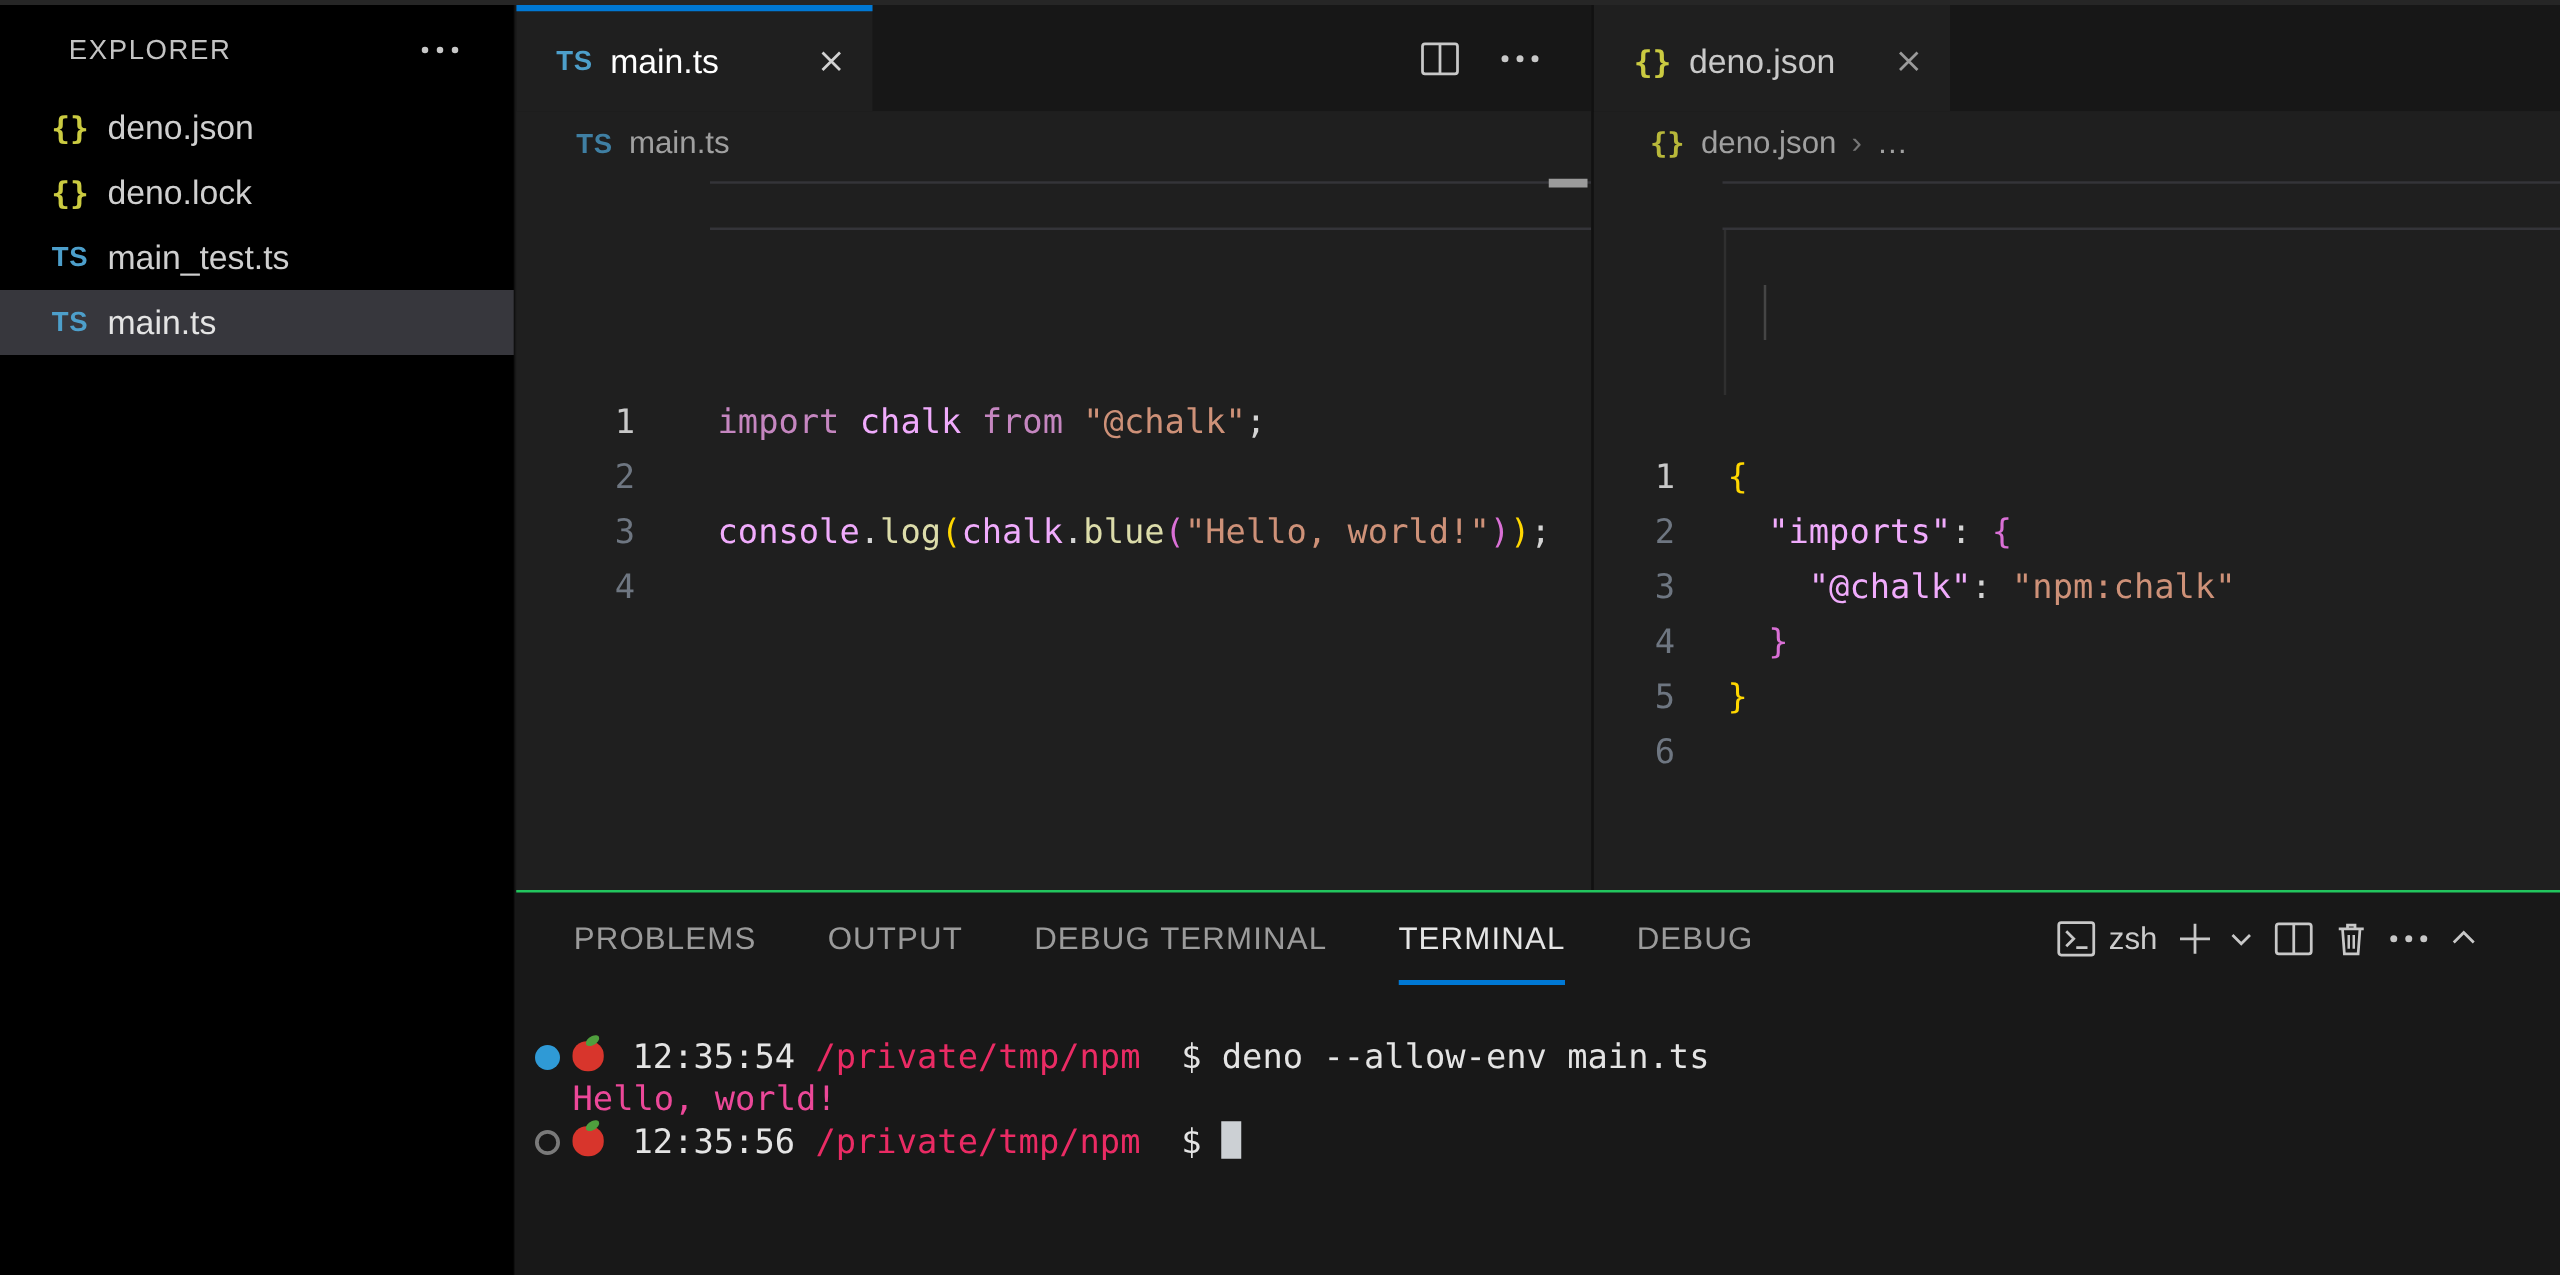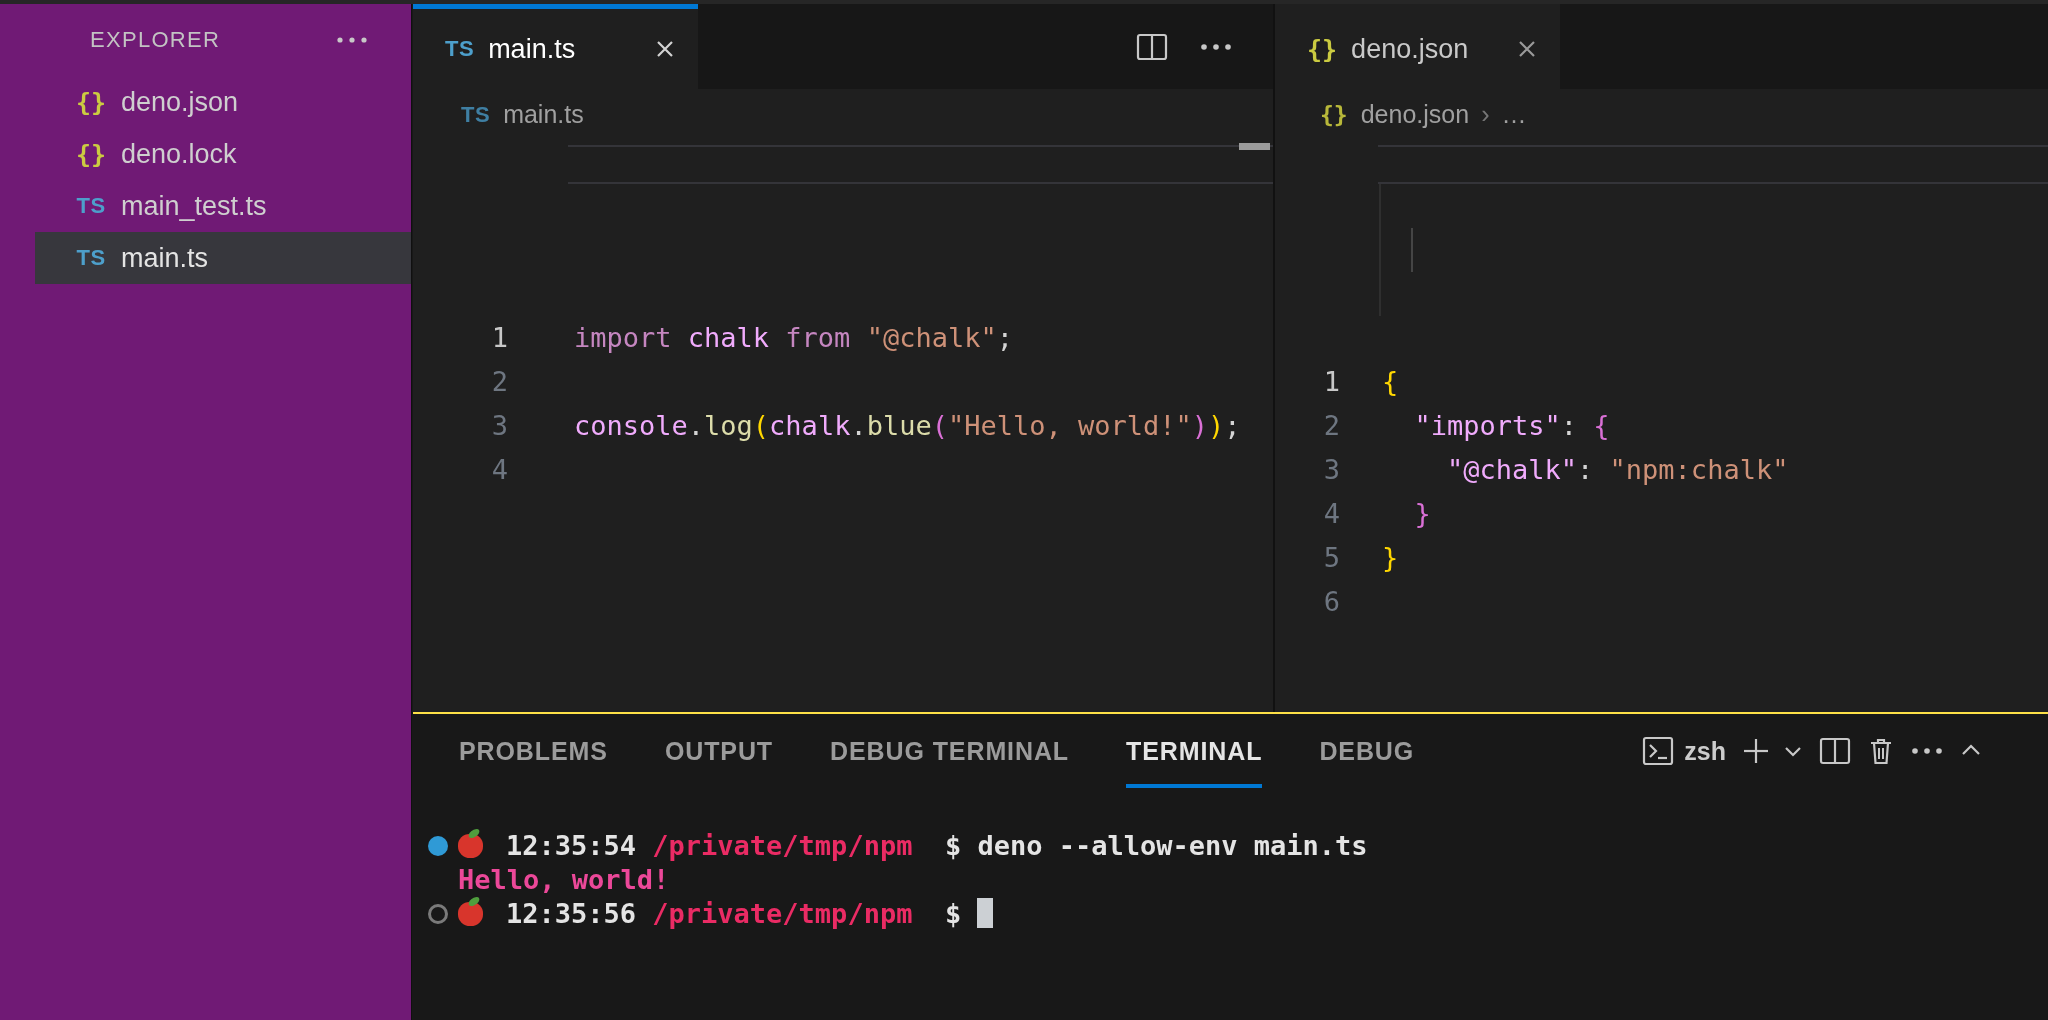--- a/index.html
+++ b/index.html
@@ -3,21 +3,21 @@
 <meta charset="utf-8">
 <style>
   * { margin:0; padding:0; box-sizing:border-box; }
   html,body { width:2048px; height:1020px; overflow:hidden; background:#181818;
               font-family:"Liberation Sans", sans-serif; }
   .screen { position:relative; width:2048px; height:1020px; background:#181818; }
   .top-strip { position:absolute; left:0; top:0; width:2048px; height:4px; background:#262626; }
 
   
   .sidebar { position:absolute; left:0; top:4px; width:412px; height:1016px;
-             background:#701a75; border-right:1px solid #101010;padding-left:35px; }
+             background:#000000; border-right:1px solid #101010; }
   .sb-header { height:72px; display:flex; align-items:center; justify-content:space-between;
                padding:0 42px 0 55px; }
   .sb-title { font-size:22px; letter-spacing:1.3px; color:#c3c3c3; }
   .sb-more { color:#c8c8c8; cursor:pointer; display:flex; align-items:center; }
   .sb-section { height:56px; margin-top:12px; display:flex; align-items:center; padding-left:16px; }
   .sb-chev { width:26px; height:26px; margin-right:12px; display:flex; align-items:center; }
   .sb-section-label { font-size:25px; font-weight:bold; letter-spacing:0.4px; color:#dcdcdc; }
   .file-row { height:52px; display:flex; align-items:center; padding-left:40px; cursor:pointer; }
   .file-row.selected { background:#37373d; }
   .file-icon { width:32px; margin-right:14px; text-align:center; flex:0 0 auto; }
@@ -63,21 +63,21 @@
   .g2 .curline-box { left:103px; }
   .overview-cursor { position:absolute; right:3px; top:3px; width:31px; height:7px; background:#9b9b9b; }
   .iguide { position:absolute; width:2px; background:#2f2f2f; }
   .iguide.lv2 { background:#454545; }
   .tk-kw { color:#C586C0; } .tk-id { color:#f0abfc; } .tk-fn { color:#DCDCAA; }
   .tk-str { color:#CE9178; } .tk-pun { color:#D4D4D4; } .tk-b1 { color:#FFD700; }
   .tk-b2 { color:#DA70D6; } .tk-ws { color:#D4D4D4; }
 
   
   .panel { position:absolute; left:413px; top:712px; width:1635px; height:308px;
-           background:#181818; border-top:2px solid #fde047;font-weight:bold; }
+           background:#181818; border-top:2px solid #22c55e; }
   .panel-top { height:74px; display:flex; align-items:stretch; padding-left:46px; }
   .ptab { display:flex; align-items:center; margin-right:57px; font-size:25px; letter-spacing:0.9px;
           color:#9b9b9b; border-bottom:4px solid transparent; padding-top:4px; cursor:pointer; }
   .ptab.active { color:#e5e5e5; border-bottom-color:#0078d4; }
   .panel-toolbar { margin-left:auto; display:flex; align-items:center; gap:14px; padding-right:64px; }
   .ptool { display:flex; align-items:center; cursor:pointer; }
   .shell-label { font-size:25px; color:#cccccc; margin-left:10px; }
   .tgroup { display:flex; align-items:center; }
 
   

